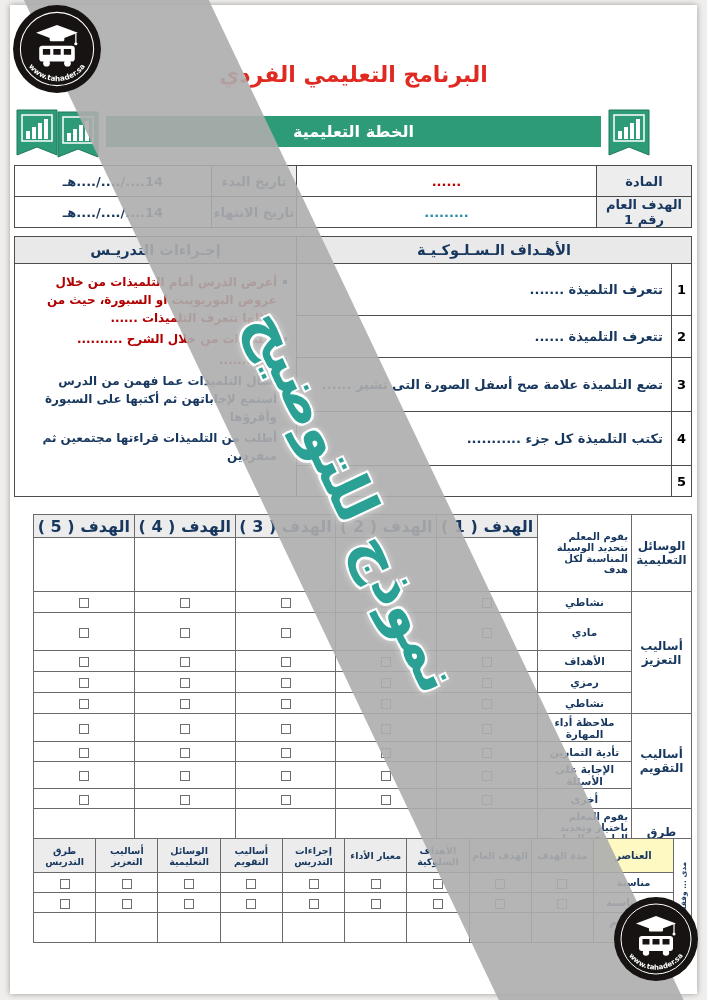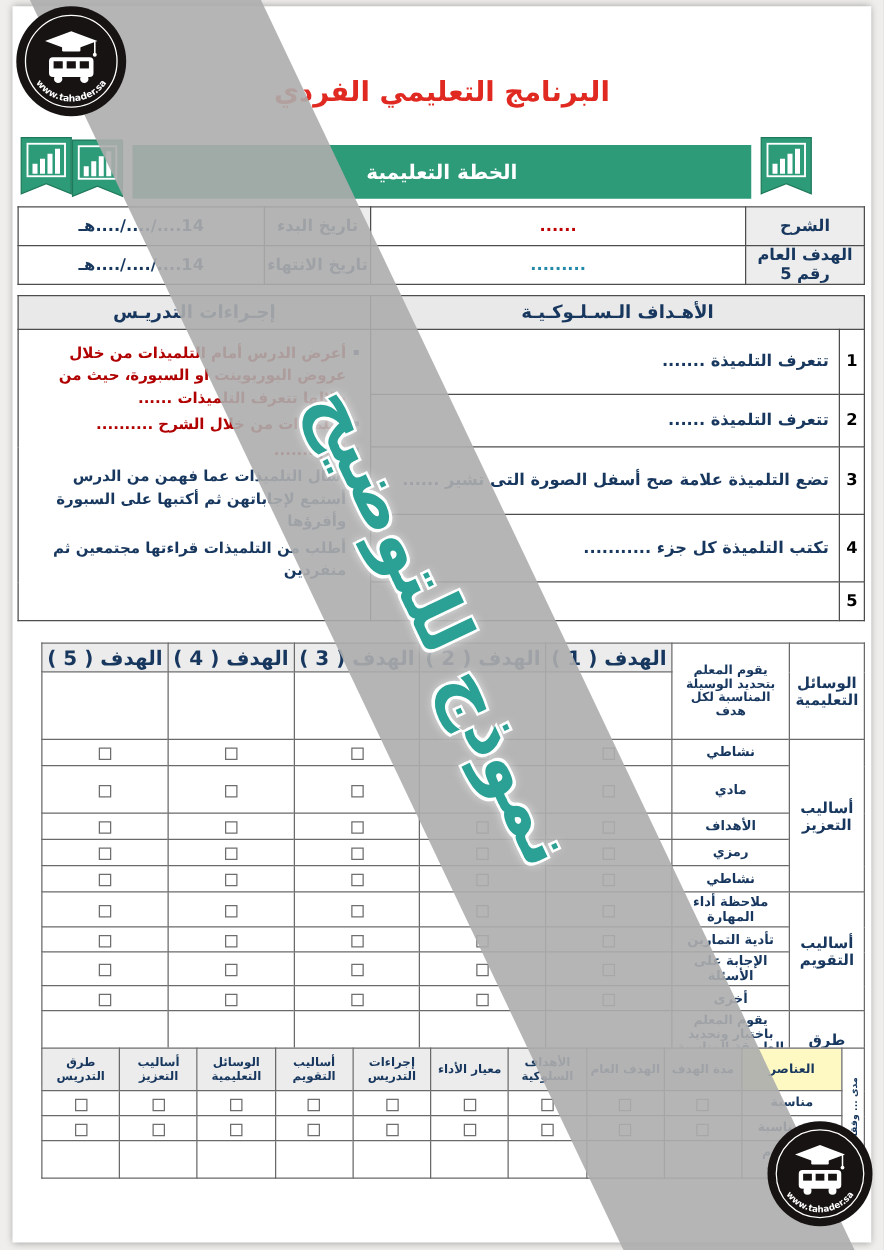--- a/index.html
+++ b/index.html
@@ -12,21 +12,21 @@
   .card {
     position:absolute; left:10px; top:5px; width:687px; height:989px;
     background:#ffffff; box-shadow:0 0 6px rgba(0,0,0,.35);
   }
   
   .doc-title {
     position:absolute; top:62px; left:0; right:0; text-align:center;
     color:#e02a21; font-size:22px; font-weight:bold; z-index:2;
   }
   .banner {
-    position:absolute; top:116px; left:106px; right:106px; height:43px;
+    position:absolute; top:116px; left:106px; right:106px; height:31px;
     background:#2e9b78; color:#fff; font-weight:bold; font-size:16px;
     display:flex; align-items:center; justify-content:center; z-index:1;
   }
   .flag { position:absolute; top:109px; z-index:1; }
   
   table { border-collapse:collapse; table-layout:fixed; }
   td,th { border:1px solid #4d4d4d; overflow:hidden; vertical-align:middle; }
   
   .info-table { position:absolute; top:165px; right:15px; width:677px; background:#fff; }
   .info-table td { height:31px; font-size:13px; font-weight:bold; color:#17375e; text-align:center; }
@@ -39,21 +39,21 @@
   .num-cell { font-weight:bold; font-size:13px; text-align:center; color:#000; }
   .objective-cell { font-size:13px; font-weight:bold; color:#17375e; text-align:right; padding:4px 8px; }
   .proc-cell { vertical-align:top; padding:9px 9px 4px 6px; }
   .proc-item { font-size:12px; font-weight:bold; line-height:1.5; margin-bottom:3px; display:flex; text-align:right; }
   .proc-item .bullet { width:4px; height:4px; background:#17375e; margin:7px 0 0 6px; flex:none; }
   
   .matrix-table { position:absolute; top:514px; right:15px; width:659px; background:#fff; }
   .matrix-table td, .matrix-table th { border:1px solid #6a6a6a; }
   .mx-goal-header { background:#ececec; font-size:16px; color:#17375e; font-weight:bold; text-align:center; }
   .mx-label { background:#fff; font-size:12px; font-weight:bold; color:#17375e; text-align:center; padding:2px; }
-  .mx-desc  { font-size:10px; font-weight:bold; color:#17375e; text-align:center; padding:2px 3px; }
+  .mx-desc  { font-size:10px; font-weight:bold; color:#17375e; text-align:right; padding:2px 3px; }
   .mx-item  { font-size:10.5px; font-weight:bold; color:#17375e; text-align:center; padding:1px 3px; }
   .mx-cb-cell { text-align:center; }
   .cb { display:inline-block; width:10px; height:10px; border:1.5px solid #6e6e6e; background:#fff; vertical-align:middle; }
   
   .suit-table { position:absolute; top:838px; right:15px; width:659px; background:#fff; }
   .suit-table td, .suit-table th { border:1px solid #6a6a6a; }
   .st-header { background:#ececec; font-size:9.5px; font-weight:bold; color:#17375e; text-align:center; padding:1px; }
   .st-corner { background:#fef9c3; font-size:10px; }
   .st-rowlabel { font-size:10px; font-weight:bold; color:#17375e; text-align:center; padding:1px; }
   .st-cb-cell { text-align:center; }
@@ -135,27 +135,27 @@
 
   <table class="info-table">
     <colgroup>
         <col style="width:95px">
         <col style="width:300px">
         <col style="width:85px">
         <col style="width:197px">
       </colgroup>
     <tbody>
         <tr>
-          <td class="cell-label">الشرح</td>
+          <td class="cell-label">المادة</td>
           <td class="cell-value" style="color: rgb(192, 0, 0);">......</td>
           <td class="cell-datelabel">تاريخ البدء</td>
           <td class="cell-dateval">14..../..../....هـ</td>
         </tr>
         <tr>
-          <td class="cell-label">الهدف العام رقم 5</td>
+          <td class="cell-label">الهدف العام رقم 1</td>
           <td class="cell-value" style="color: rgb(35, 137, 169);">.........</td>
           <td class="cell-datelabel">تاريخ الانتهاء</td>
           <td class="cell-dateval">14..../..../....هـ</td>
         </tr>
       </tbody>
   </table>
 
   <table class="obj-table">
     <colgroup>
         <col style="width:20px">

